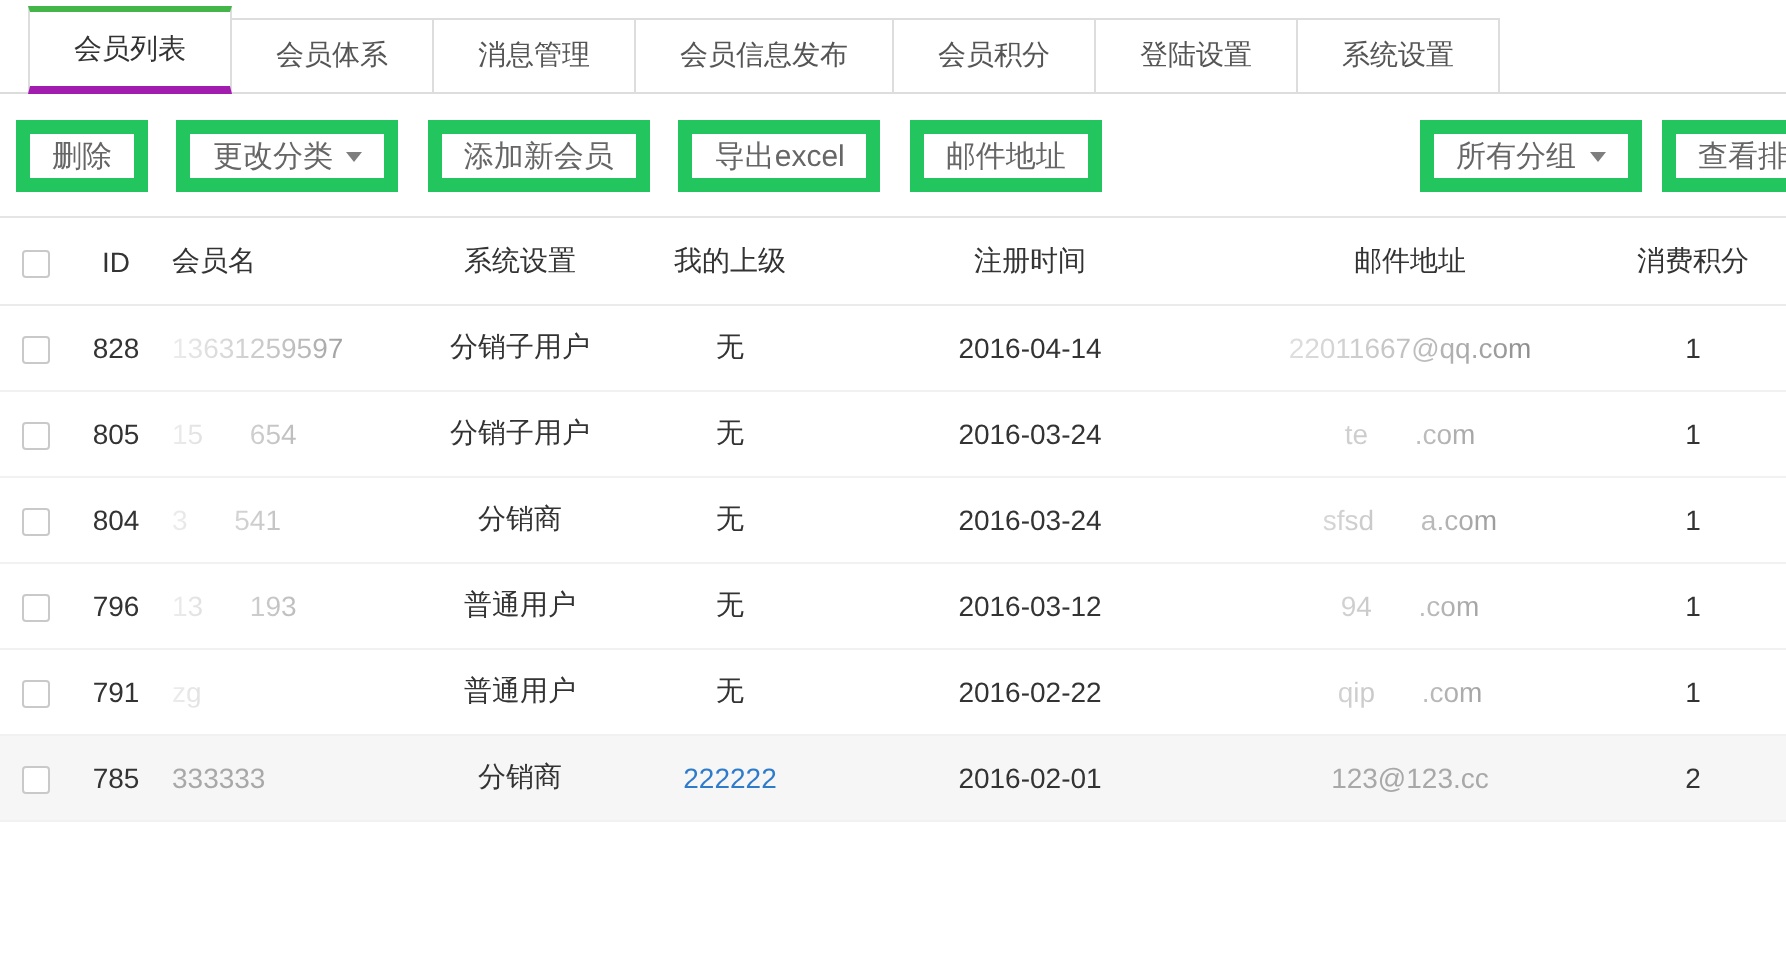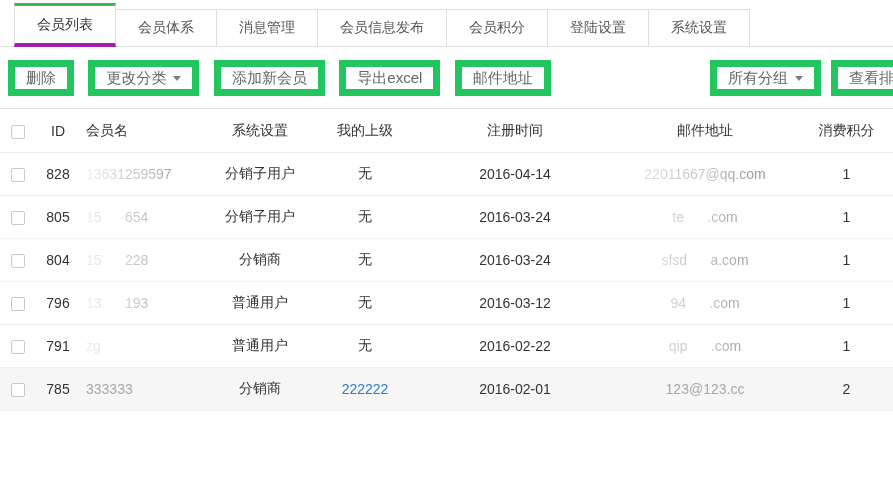--- a/index.html
+++ b/index.html
@@ -147,21 +147,21 @@
         <td class="al fade pre">15      654</td>
         <td>分销子用户</td>
         <td>无</td>
         <td>2016-03-24</td>
         <td class="fade pre">te      .com</td>
         <td>1</td>
       </tr>
       <tr>
         <td><span class="checkbox"></span></td>
         <td>804</td>
-        <td class="al fade pre">15      228</td>
+        <td class="al fade pre">3      541</td>
         <td>分销商</td>
         <td>无</td>
         <td>2016-03-24</td>
         <td class="fade pre">sfsd      a.com</td>
         <td>1</td>
       </tr>
       <tr>
         <td><span class="checkbox"></span></td>
         <td>796</td>
         <td class="al fade pre">13      193</td>

